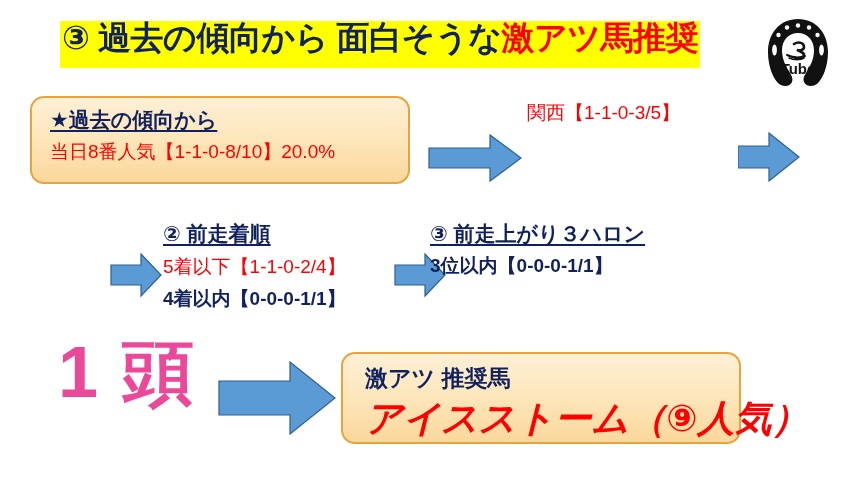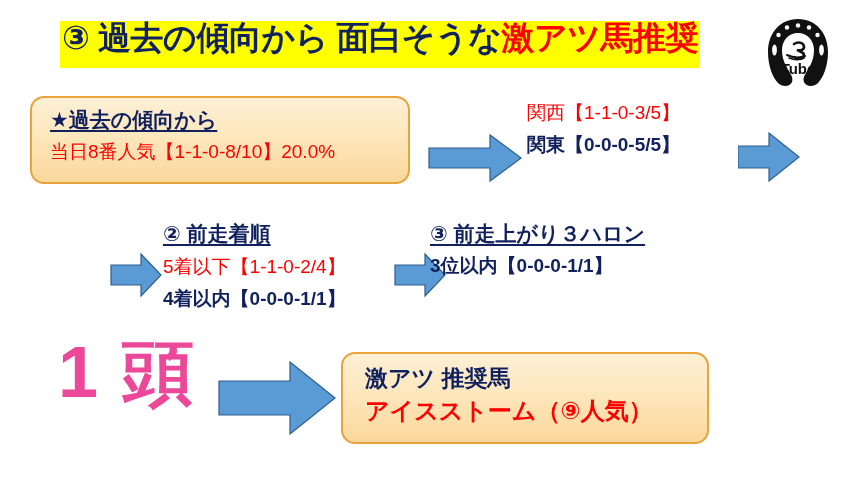--- a/index.html
+++ b/index.html
@@ -56,21 +56,21 @@
     border: 2px solid #e8a33d;
     border-radius: 14px;
     background: linear-gradient(180deg, #fdf0d5 0%, #fde7bd 45%, #fbd89b 100%);
     box-sizing: border-box;
   }
   #box-conditions {
     left: 30px; top: 96px; width: 380px; height: 88px;
     padding: 9px 0 0 18px;
   }
   #box-recommend {
-    left: 341px; top: 352px; width: 368px; height: 92px;
+    left: 341px; top: 352px; width: 400px; height: 92px;
     padding: 10px 5px 0 22px;
   }
 
   
   .hdr {
     color: #11215e;
     font-weight: bold;
     font-size: 21px;
     text-decoration: underline;
     text-underline-offset: 3px;
@@ -123,23 +123,24 @@
   .rec-head {
     color: #11215e;
     font-weight: bold;
     font-size: 23px;
     white-space: nowrap;
     line-height: 1.25;
   }
   .rec-name {
     color: #ff0000;
     font-weight: bold;
-    font-size: 24px;
+    font-size: 37px;
     white-space: nowrap;
     line-height: 1.2;
+    font-style: italic;
   }
 </style>
 </head>
 <body>
 
 <div id="slide">
 
   <div class="title-band">
     <span class="title-text">
       <span class="t-navy">③ 過去の傾向から 面白そうな</span><span class="t-red">激アツ馬推奨</span>
@@ -169,21 +170,20 @@
   </div>
 
   <div class="arrow" id="arrow-1">
     <svg viewBox="0 0 94 50" width="94" height="50">
       <polygon points="1,15 62,15 62,2 93,25 62,48 62,35 1,35" fill="#5b9bd5" stroke="#2e5f8f" stroke-width="1.2"></polygon>
     </svg>
   </div>
 
   <div class="factor" id="factor-1">
     <div class="line-red" style="">関西【1-1-0-3/5】</div>
-    <div class="line-navy" style="margin-top:6px">関東【0-0-0-5/5】</div>
   </div>
 
   <div class="arrow" id="arrow-2">
     <svg viewBox="0 0 62 52" width="62" height="52">
       <polygon points="0,15 31,15 31,2 61,26 31,50 31,37 0,37" fill="#5b9bd5" stroke="#2e5f8f" stroke-width="1.2"></polygon>
     </svg>
   </div>
 
   <div class="arrow" id="arrow-3">
     <svg viewBox="0 0 52 46" width="52" height="46">

